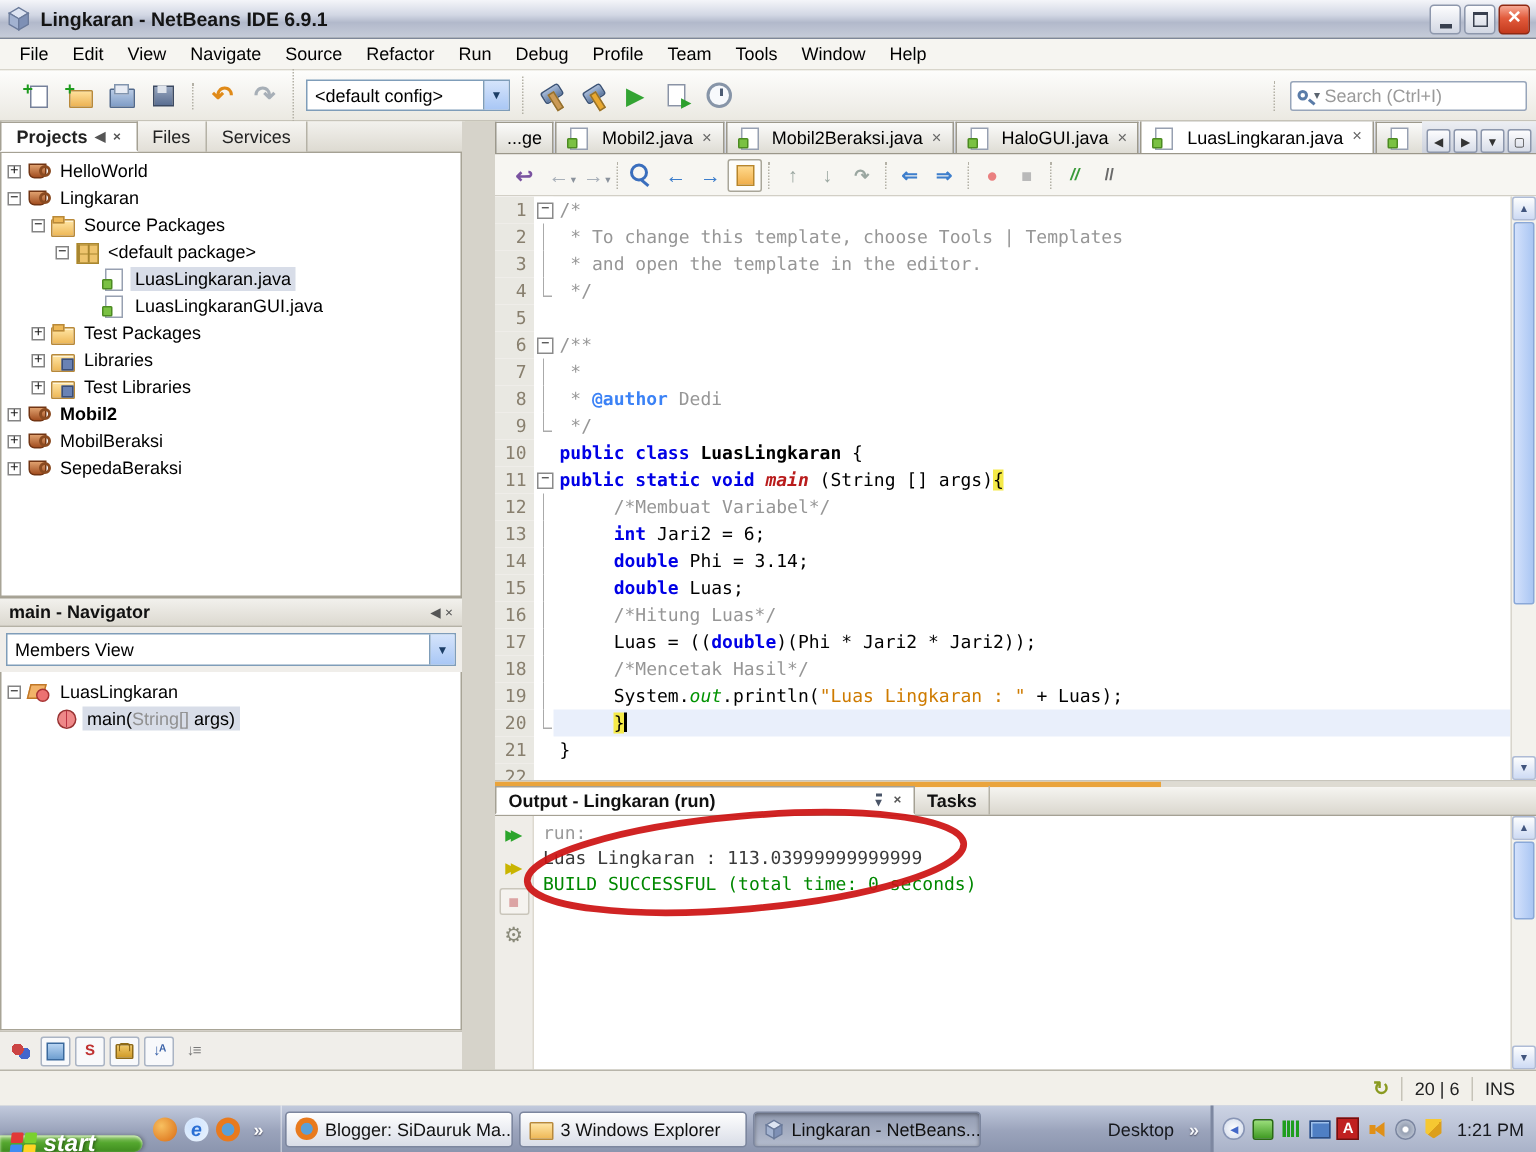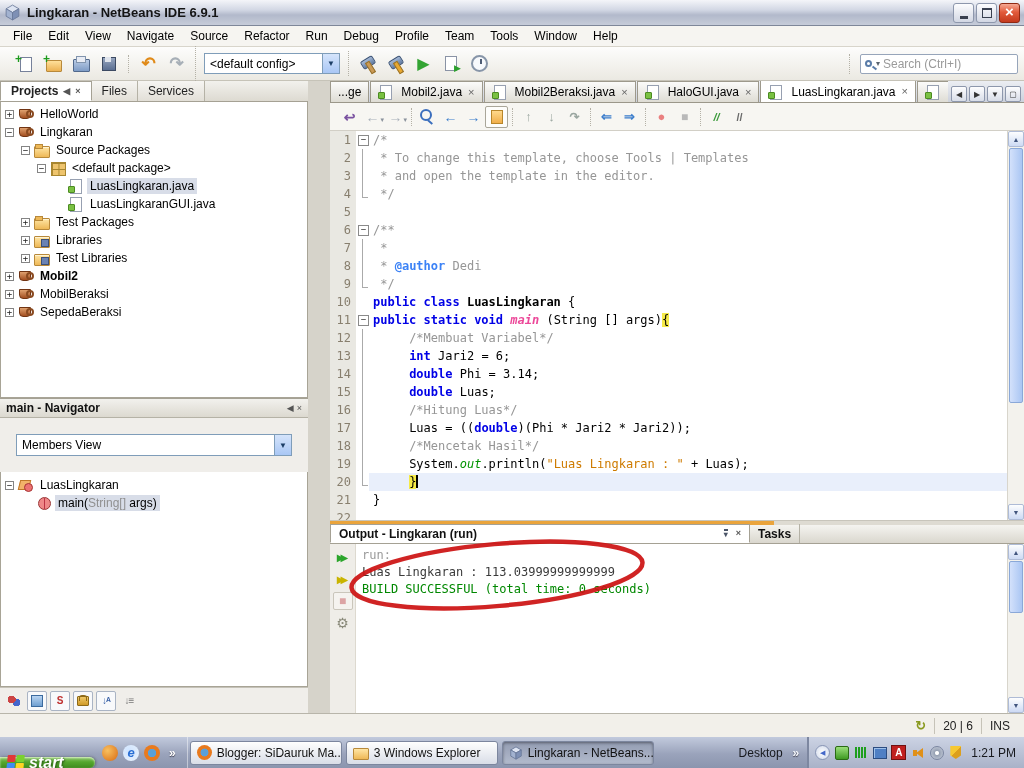--- a/index.html
+++ b/index.html
@@ -95,21 +95,21 @@
 .i-java-file-icon::before { content:""; position:absolute; left:2px; top:0px; width:10px; height:13px; background:#fff; border:1px solid #97a0b1; }
 .i-java-file-icon::after { content:""; position:absolute; left:0px; bottom:0px; width:5px; height:5px; background:#7ac143; border:1px solid #4c8b22; border-radius:1px;}
 .i-class-icon::before { content:""; position:absolute; left:1px; top:2px; width:9px; height:8px; background:#f2b369; border:1px solid #c07828; transform:skew(-14deg); }
 .i-class-icon::after { content:""; position:absolute; right:1px; bottom:0px; width:7px; height:7px; border-radius:50%; background:#ec7272; border:1px solid #a83434;}
 .i-method-icon::before { content:""; position:absolute; left:2px; top:1px; width:11px; height:11px; border-radius:50%;
   background:linear-gradient(90deg,#e88 46%,#b34 46%,#b34 54%,#e88 54%); border:1px solid #933; }
 .ns-dim { color:#909090; }
 .navigator-header { height:20px; flex:none; display:flex; align-items:center; padding:0 6px;
   background:linear-gradient(#f2f1ed,#dcd9d0); border-top:1px solid #a5a194; border-bottom:1px solid #b5b2a6;}
 .navigator-header .nv-title { flex:1; font-size:12px; font-weight:bold; color:#111;}
-.members-combo { height:22px; flex:none; margin:16px; border:1px solid #7f9db9; background:#fff; display:flex; align-items:center;}
+.members-combo { height:22px; flex:none; margin:4px; border:1px solid #7f9db9; background:#fff; display:flex; align-items:center;}
 .members-combo .mc-label { flex:1; padding:0 5px; font-size:12px; }
 .navigator-pane { flex:1; padding-top:4px; }
 .nav-toolbar { height:26px; flex:none; background:#f0eeea; border-top:1px solid #c5c2b8; display:flex; align-items:center; gap:3px; padding:0 4px;}
 .fbtn { width:20px; height:20px; display:flex; align-items:center; justify-content:center; border:1px solid transparent; border-radius:2px; position:relative; font-size:9px;}
 .fb-show-fields, .fb-show-static-members, .fb-show-non-public-members, .fb-sort-alphabetically { border-color:#aab4c4; background:#f8f9fb;}
 .fb-show-inherited-members::before { content:""; width:12px; height:10px;
   background:radial-gradient(circle at 32% 35%, #c44 4px, transparent 4px),radial-gradient(circle at 70% 65%, #46c 4px, transparent 4px);}
 .fb-show-fields::before { content:""; width:10px; height:10px; background:linear-gradient(#b8d4f2,#6f9fd0); border:1px solid #3b6a9e;}
 .fb-show-static-members::before { content:"S"; color:#c03030; font-weight:bold; font-size:10px; text-shadow:0 0 1px #eee;}
 .fb-show-non-public-members::before { content:""; width:10px; height:8px; background:linear-gradient(#f0c868,#cf9a28); border:1px solid #8e6a18; border-radius:1px;}
@@ -160,40 +160,40 @@
 .fold-start::before { content:"−"; position:absolute; left:2px; top:4px; width:9px; height:9px; border:1px solid #8a8a8a;
   background:#fff; font-size:9px; line-height:7px; text-align:center; color:#333;}
 .fold-mid { background:linear-gradient(to right,transparent 6px,#aaa 6px,#aaa 7px,transparent 7px);}
 .fold-end { background:linear-gradient(to right,transparent 6px,#aaa 6px,#aaa 7px,transparent 7px) no-repeat; background-size:13px 13px;}
 .fold-end::after { content:""; position:absolute; left:6px; top:12px; width:6px; height:1px; background:#aaa;}
 .ltext { flex:1; padding-left:4px; line-height:18px; }
 .code-line.current .ltext { background:#e9effb; }
 .sg-com { color:#969696; } .sg-comtag { color:#3b82f6; font-weight:bold; }
 .sg-kw { color:#0000e6; font-weight:bold; }
 .sg-typ { color:#000; font-weight:bold; }
-.sg-mth { color:#ec4899; font-weight:bold; font-style:italic; }
+.sg-mth { color:#b91c1c; font-weight:bold; font-style:italic; }
 .sg-pl { color:#000; }
 .sg-str { color:#ce7b00; }
 .sg-fld { color:#009300; font-style:italic; }
 .sg-match { background:#f5ea49; color:#000; }
 .caret { display:inline-block; width:2px; height:13px; background:#000; vertical-align:-2px; }
 
 .vscroll { width:17px; flex:none; background:#f3f2ed; border-left:1px solid #d8d5cc; display:flex; flex-direction:column; align-self:stretch;}
 .sbtn { height:16px; flex:none; border:1px solid #aebbd6; border-radius:2px; background:linear-gradient(#fdfefe,#cddaf4);
   display:flex; align-items:center; justify-content:center; font-size:7px; color:#41557e; }
 .sbtn.down { margin-top:auto; }
 .sthumb { margin:1px 1px 0 1px; border:1px solid #8aa8d8; border-radius:2px; background:linear-gradient(90deg,#d3e1fb,#aac6f3); }
 .hsplit { height:5px; flex:none; background:linear-gradient(to right,#eaa43c 0,#eaa43c 64%,#dedbd2 64%); border-top:1px solid #c8c5bb;}
 
 
 .output-panel { height:188px; flex:none; display:flex; flex-direction:column; background:#fff;}
 .out-tabs { height:19px; flex:none; display:flex; align-items:flex-end; background:linear-gradient(#f5f4f0,#dad7ce); border-bottom:1px solid #a5a194;}
 .out-tab { height:19px; display:flex; align-items:center; padding:0 8px; font-size:12px; font-weight:bold; color:#111;
   border-right:1px solid #b5b2a6; }
-.out-tab.active { width:420px; background:#fff; border:1px solid #a5a194; border-bottom:1px solid #fff; justify-content:space-between;text-align:right;}
+.out-tab.active { width:280px; background:#fff; border:1px solid #a5a194; border-bottom:1px solid #fff; justify-content:space-between;text-align:right;}
 .out-tab .ot-icons { display:flex; align-items:center; gap:8px; }
 .ot-min { border-top:2px solid #4a5568; font-size:8px; color:#4a5568; line-height:7px; }
 .out-body { flex:1; display:flex; min-height:0; }
 .out-strip { width:26px; flex:none; background:#efede8; border-right:1px solid #ddd9cf; display:flex; flex-direction:column; align-items:center; gap:4px; padding-top:4px;}
 .obtn { width:20px; height:18px; display:flex; align-items:center; justify-content:center; border:1px solid transparent; border-radius:2px;}
 .ob-rerun::before { content:"▶▶"; color:#2ba52b; font-size:10px; letter-spacing:-4px; padding-right:4px;}
 .ob-rerun-with-args::before { content:"▶▶"; color:#c9b400; font-size:10px; letter-spacing:-4px; padding-right:4px;}
 .ob-stop-build { border-color:#cac6bb; background:#f5f3ef; }
 .ob-stop-build::before { content:"■"; color:#dca4a4; font-size:12px;}
 .ob-ant-settings::before { content:"⚙"; color:#8a8a7a; font-size:14px;}

